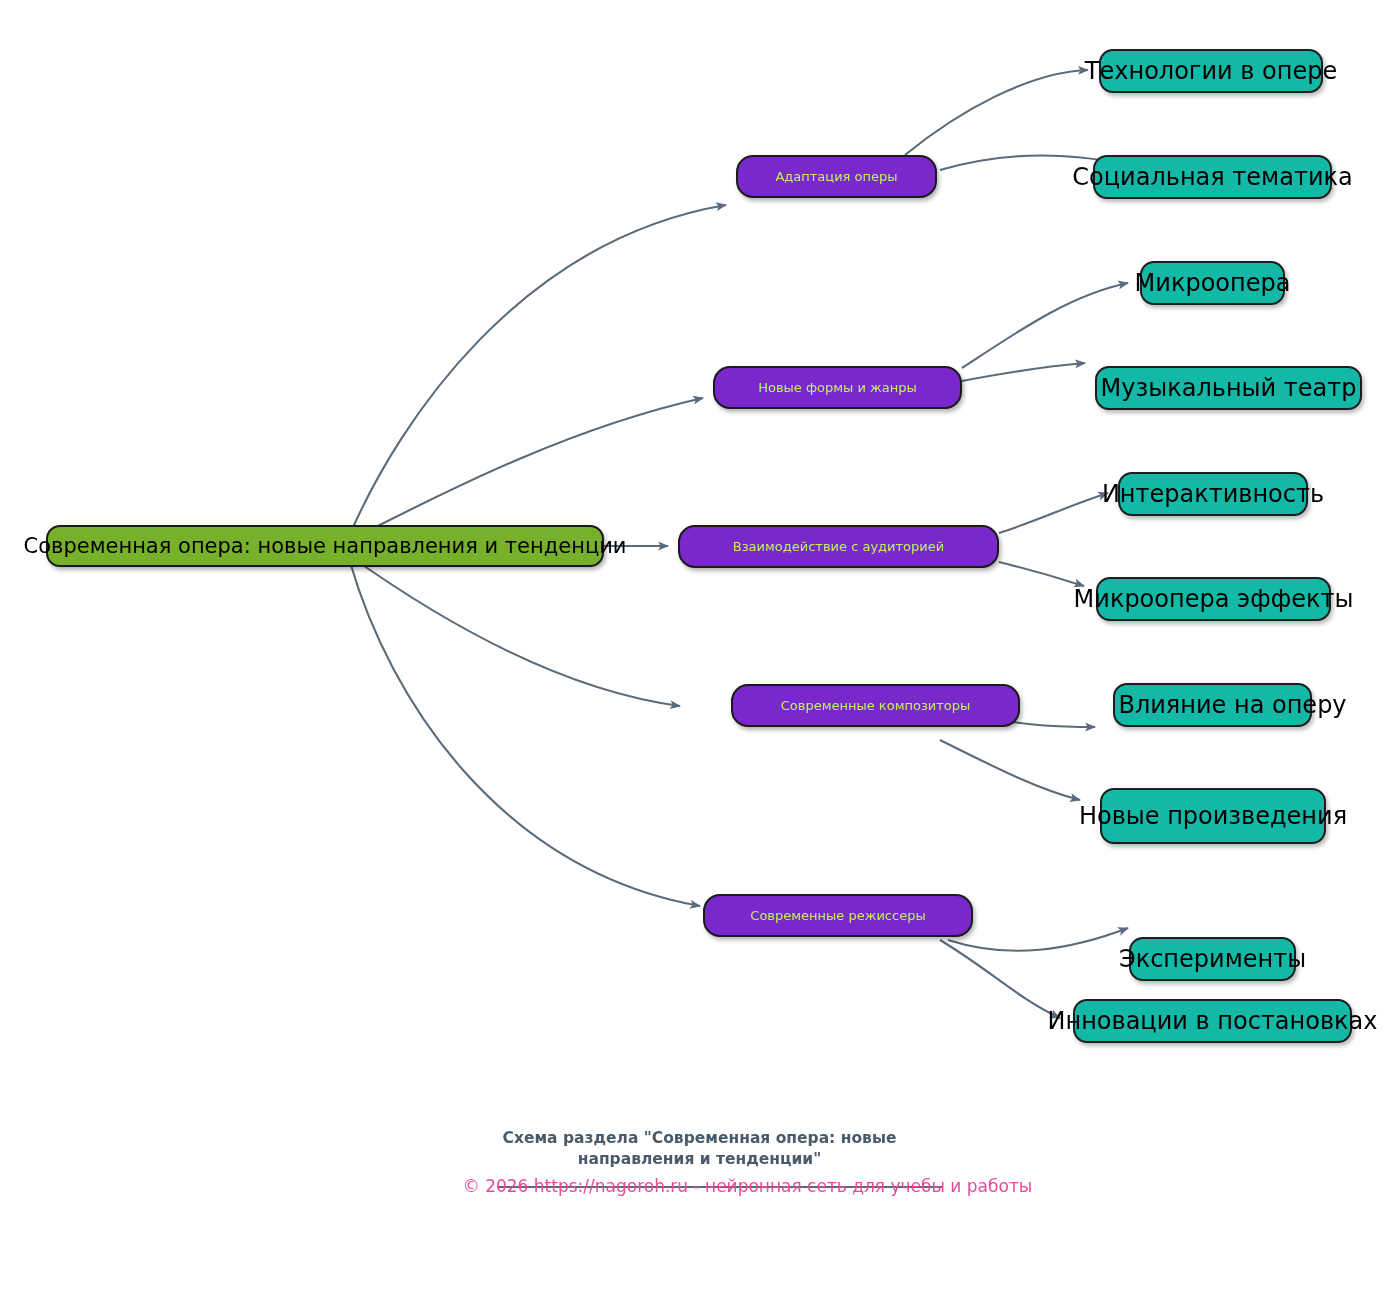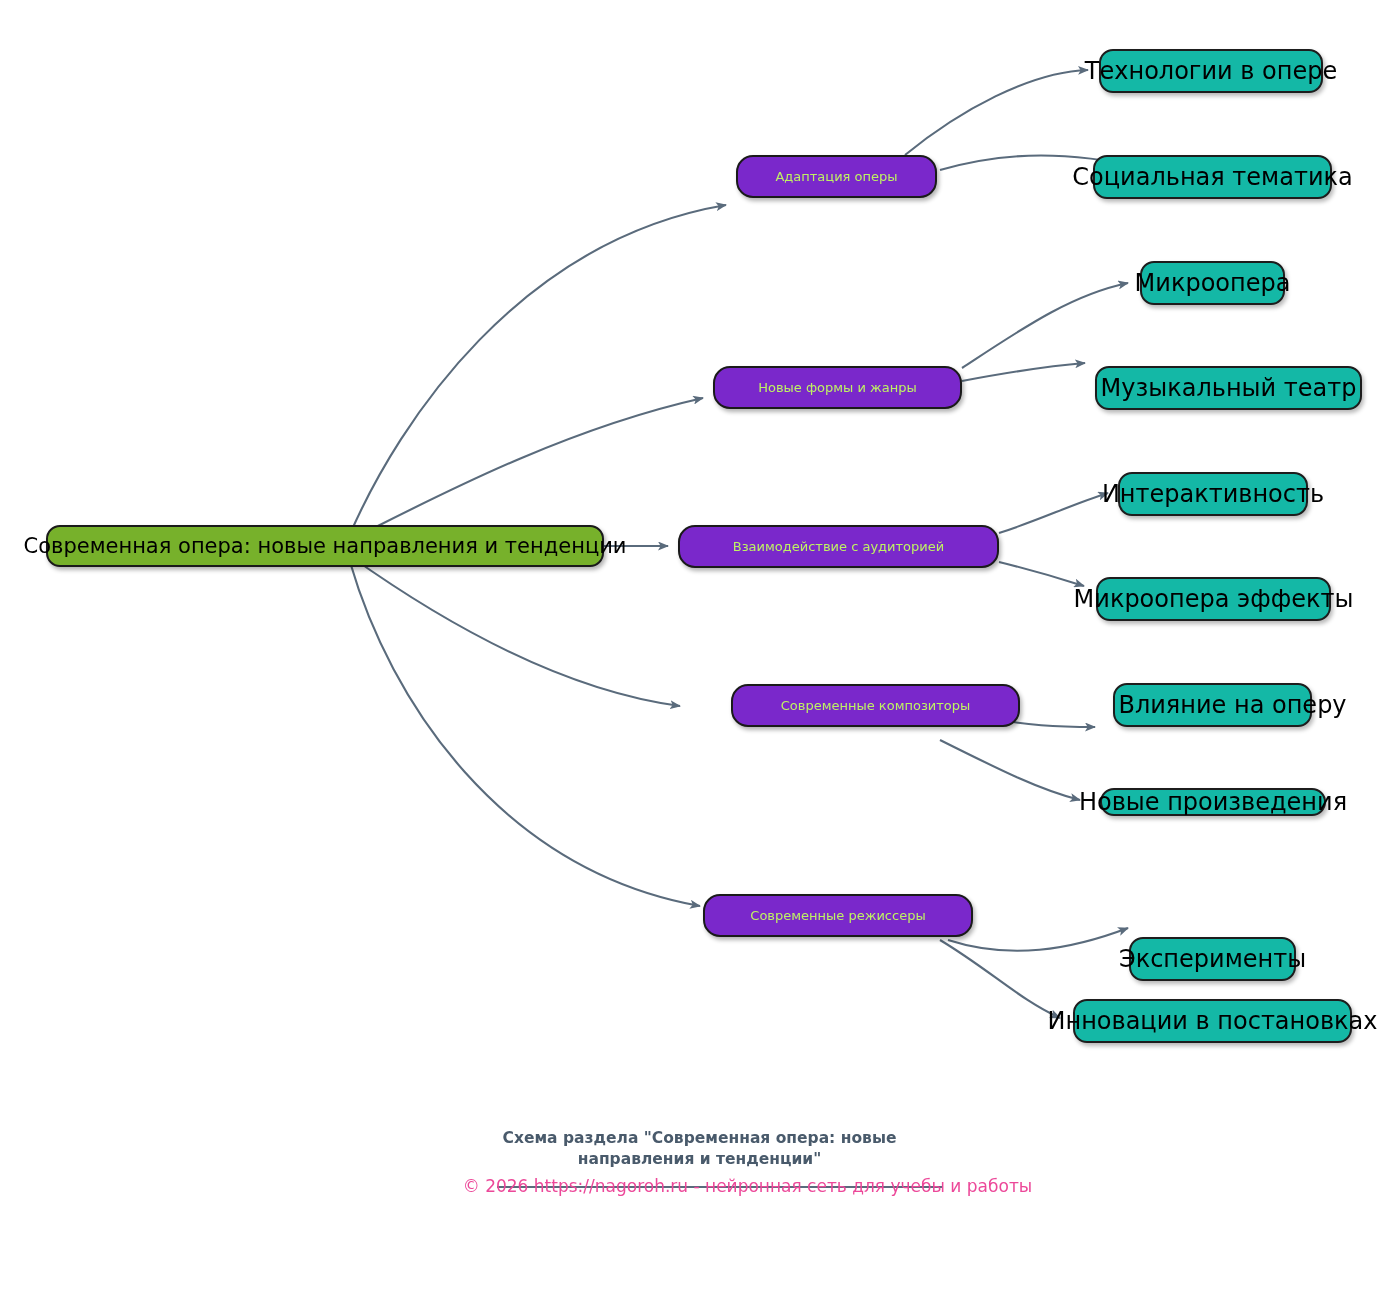--- a/index.html
+++ b/index.html
@@ -172,21 +172,21 @@
   <div class="node node-leaf" style="left:1096px; top:577px; width:235px; height:44px;">
     <span>Микроопера эффекты</span>
   </div>
 
   <div class="node node-branch" style="left:691px; top:684px; width:289px; height:43px;margin-left:40px;">
     <span>Современные композиторы</span>
   </div>
   <div class="node node-leaf" style="left:1113px; top:683px; width:199px; height:44px;padding-left:40px;">
     <span>Влияние на оперу</span>
   </div>
-  <div class="node node-leaf" style="left:1100px; top:788px; width:226px; height:28px;">
+  <div class="node node-leaf" style="left:1100px; top:788px; width:226px; height:56px;">
     <span>Новые произведения</span>
   </div>
 
   <div class="node node-branch" style="left:703px; top:894px; width:270px; height:43px;">
     <span>Современные режиссеры</span>
   </div>
   <div class="node node-leaf" style="left:1129px; top:893px; width:167px; height:44px;margin-top:44px;">
     <span>Эксперименты</span>
   </div>
   <div class="node node-leaf" style="left:1073px; top:999px; width:279px; height:44px;">

